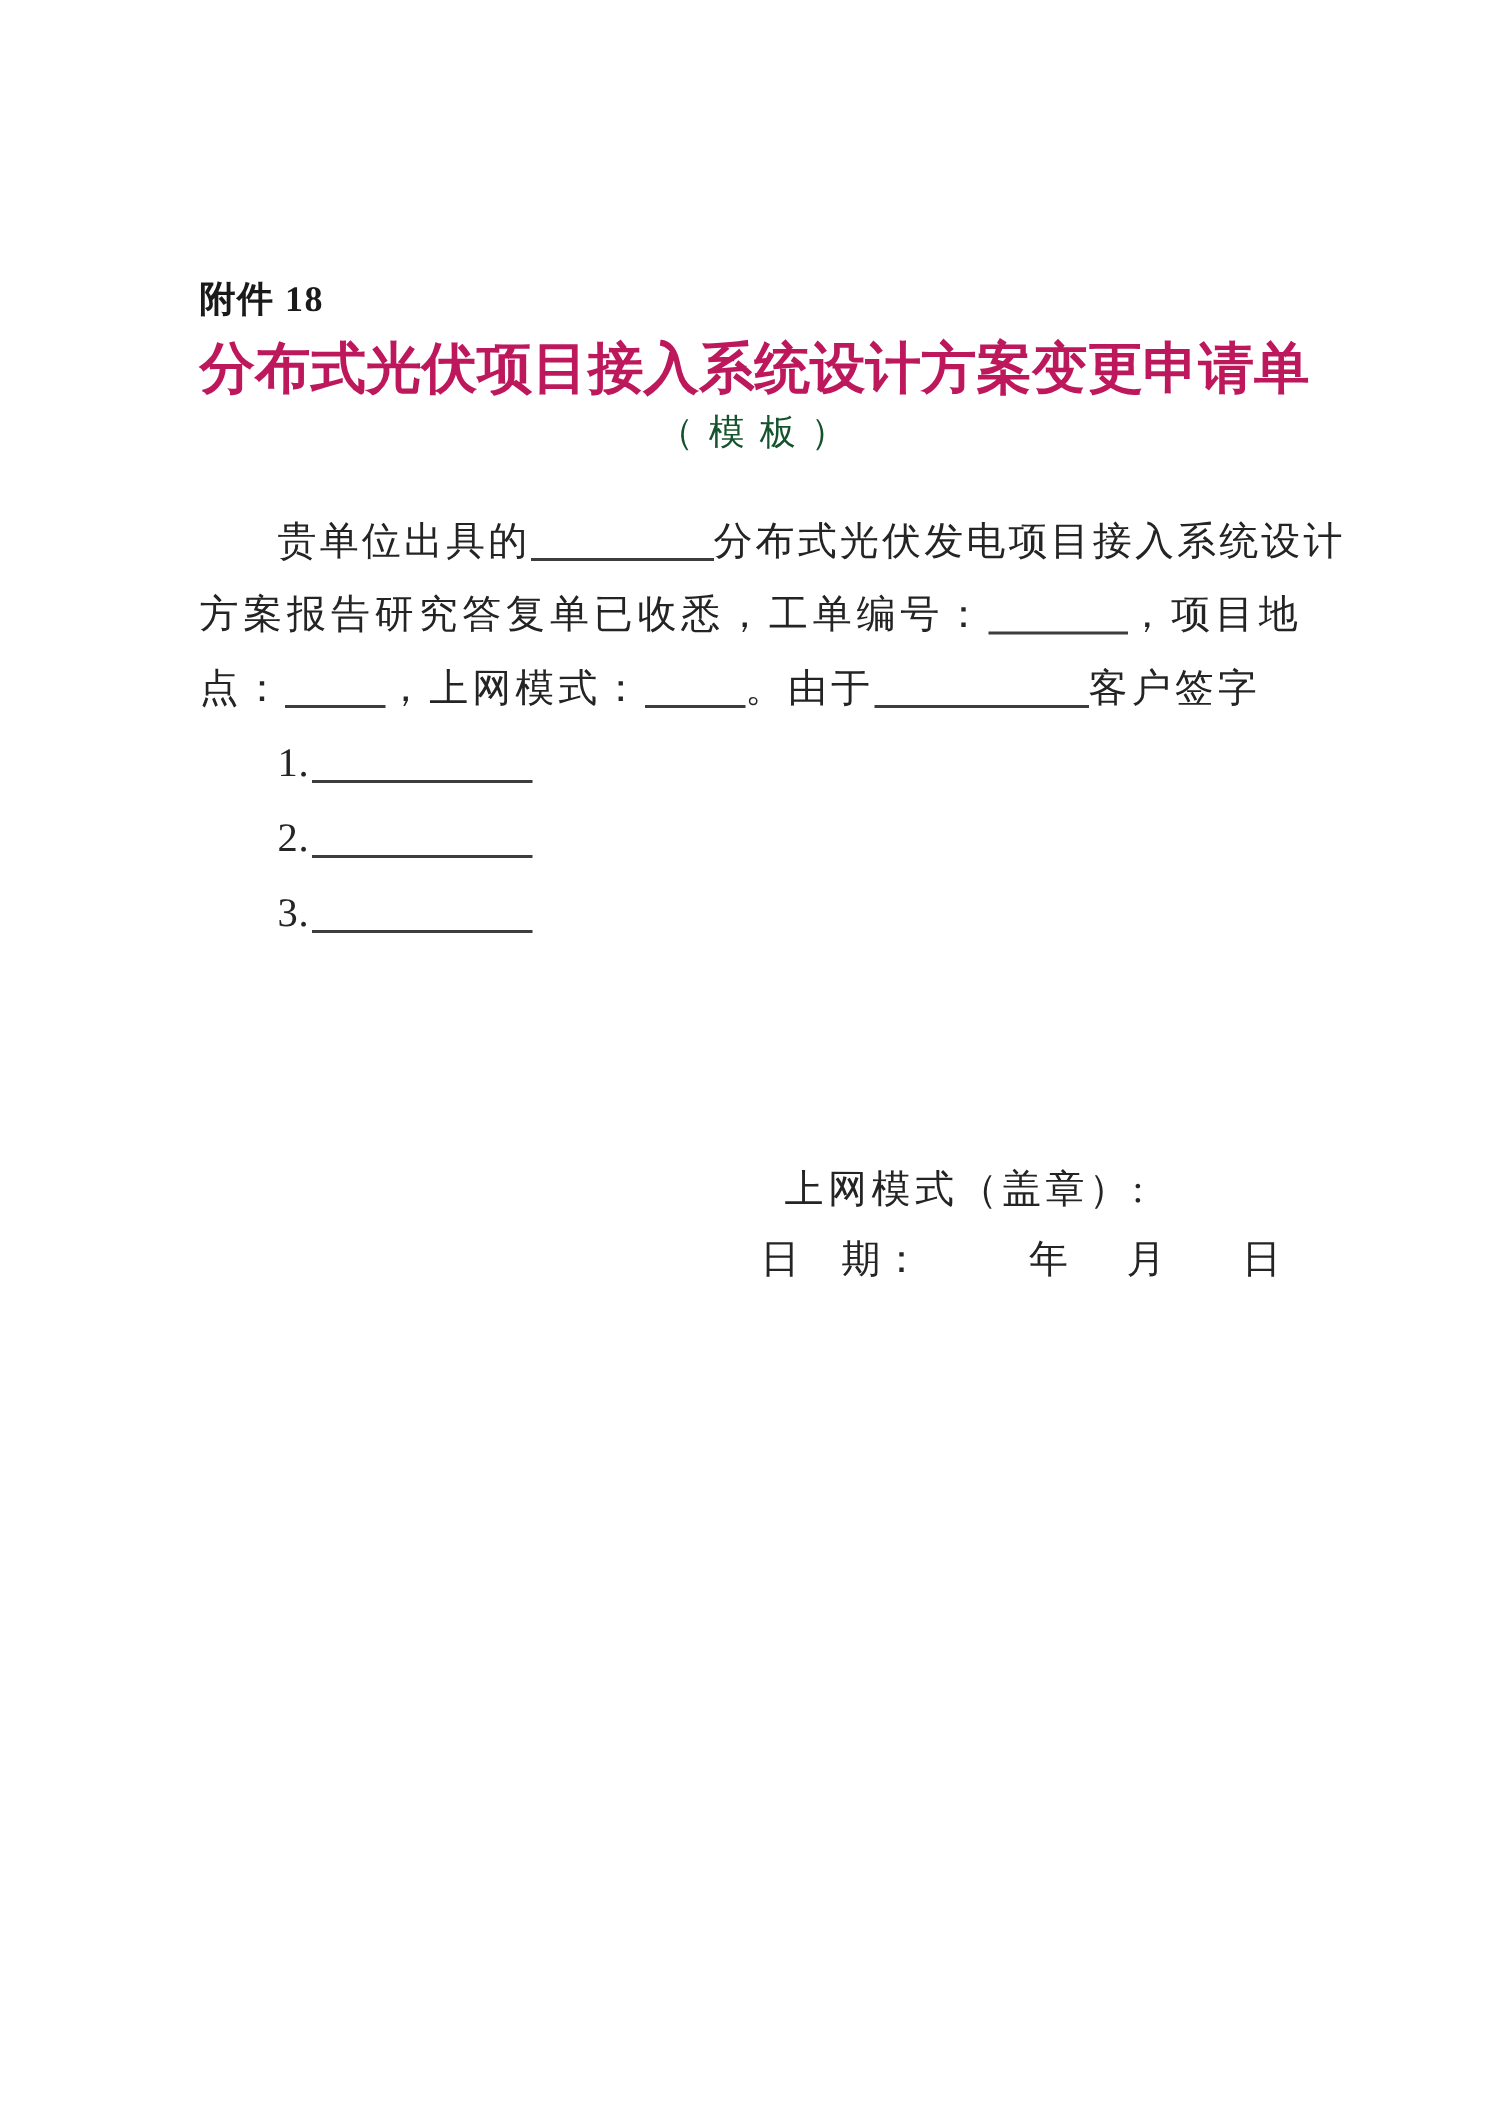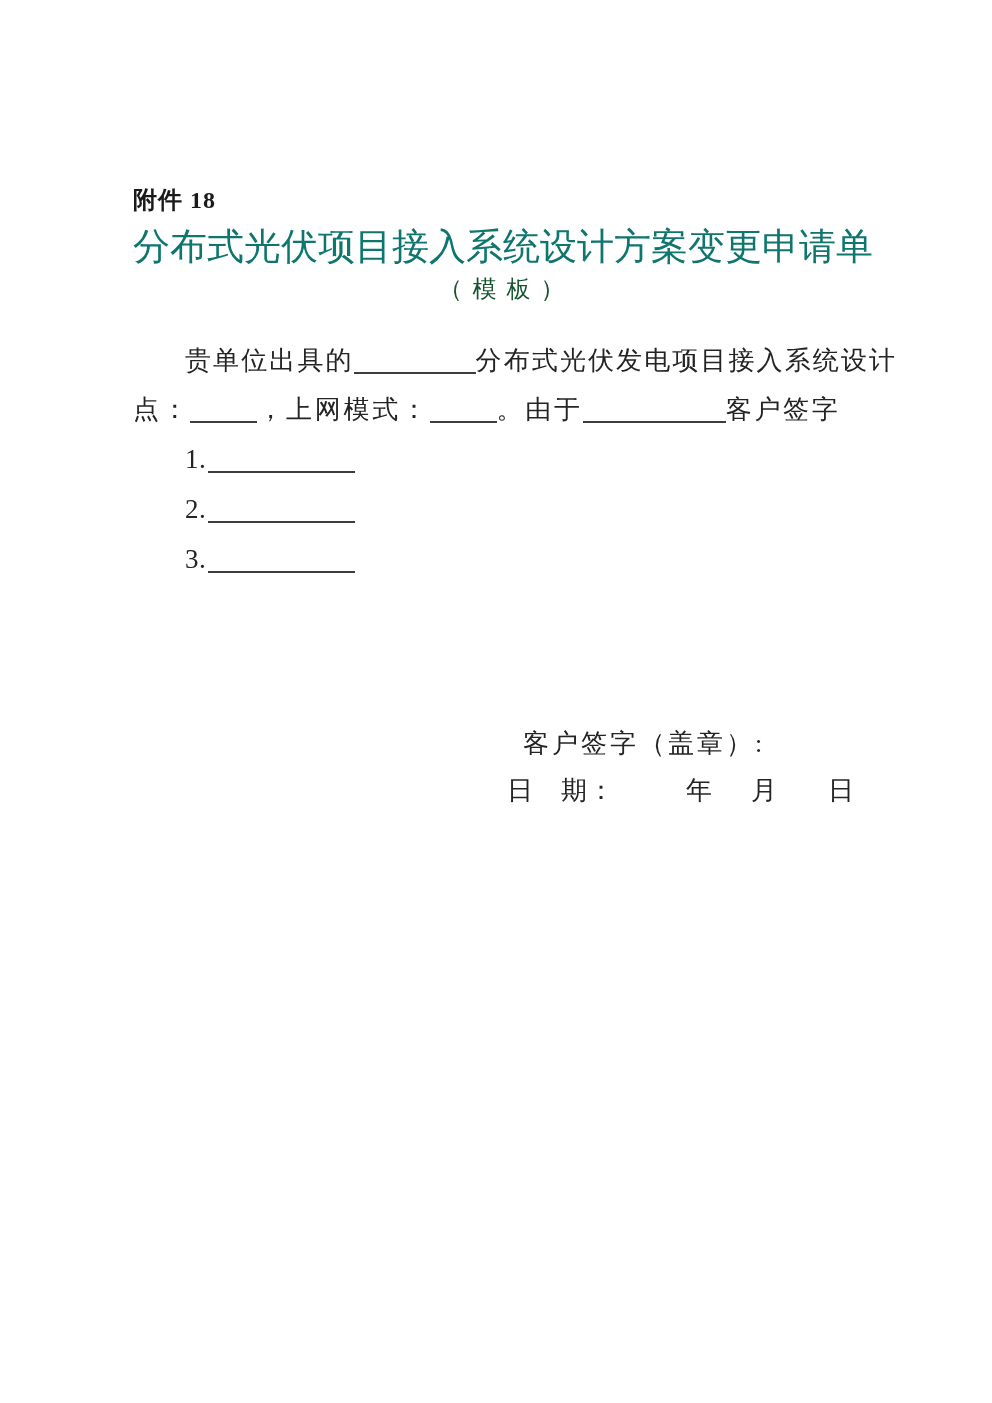--- a/index.html
+++ b/index.html
@@ -13,23 +13,23 @@
   }
   .content{padding:186px 122px 0 133px;}
 
   .attachment{
     font-family:Liberation Serif, serif;
     font-weight:bold;font-size:24px;line-height:28px;letter-spacing:1px;
     color:#1a1a1a;
   }
   .title{
     margin:10px 0 0 0;
-    font-size:37px;font-weight:normal;line-height:46px;
+    font-size:37px;font-weight:bold;line-height:46px;
     text-align:center;white-space:nowrap;
-    color:#0f766e;
+    color:#be185d;
   }
   .subtitle{
     margin-top:4px;
     font-size:24px;line-height:30px;
     text-align:center;letter-spacing:10px;text-indent:10px;
     color:#14532d;
   }
 
   .para{margin-top:40px;font-size:26px;color:#242424;}
   .line{height:49px;line-height:34px;white-space:nowrap;}
@@ -87,41 +87,44 @@
 
     <div class="subtitle">（模板）</div>
 
     <div class="para">
 
 
       <div class="line ls21 indent">
         <span>贵单位出具的</span><span class="blank w122"></span><span>分布式光伏发电项目接入系统设计</span>
       </div>
 
+      <div class="line ls32">
+        <span>方案报告研究答复单已收悉，工单编号：</span><span class="blank w93"></span><span>，项目地</span>
+      </div>
 
       <div class="line ls27">
         <span>点：</span><span class="blank w67"></span><span>，上网模式：</span><span class="blank w67"></span><span>。由于</span><span class="blank w143"></span><span>客户签字</span>
       </div>
 
     </div>
 
     <div class="change-list">
       <div class="line">
         <span>1.</span><span class="blank w147"></span>
       </div>
       <div class="line">
         <span>2.</span><span class="blank w147"></span>
       </div>
       <div class="line">
         <span>3.</span><span class="blank w147"></span>
       </div>
     </div>
 
     <div class="sig">
-      <div class="sig-line">客户签字（盖章）:</div>
+      <div class="sig-line">上网模式（盖章）:</div>
 
       <div class="date-line">
         <span>日</span>
         <span class="date-gap g27"></span>
         <span>期：</span>
         <span class="date-gap g71"></span>
         <span>年</span>
         <span class="date-gap g38"></span>
         <span>月</span>
         <span class="date-gap g50"></span>

